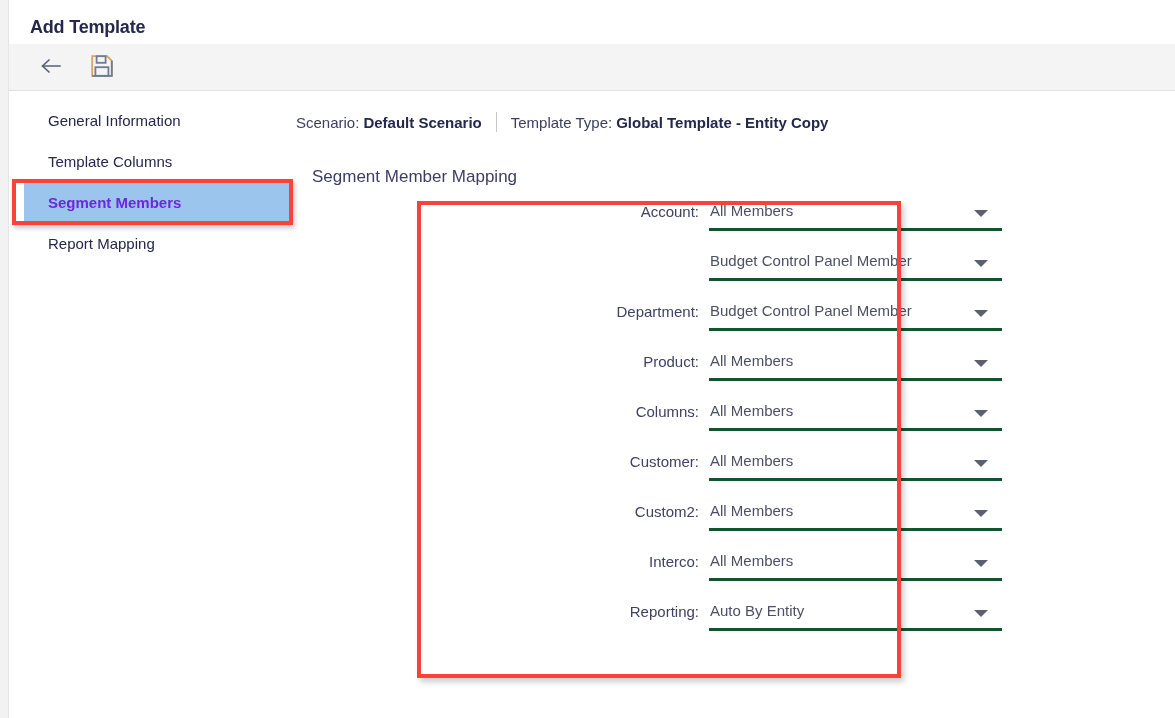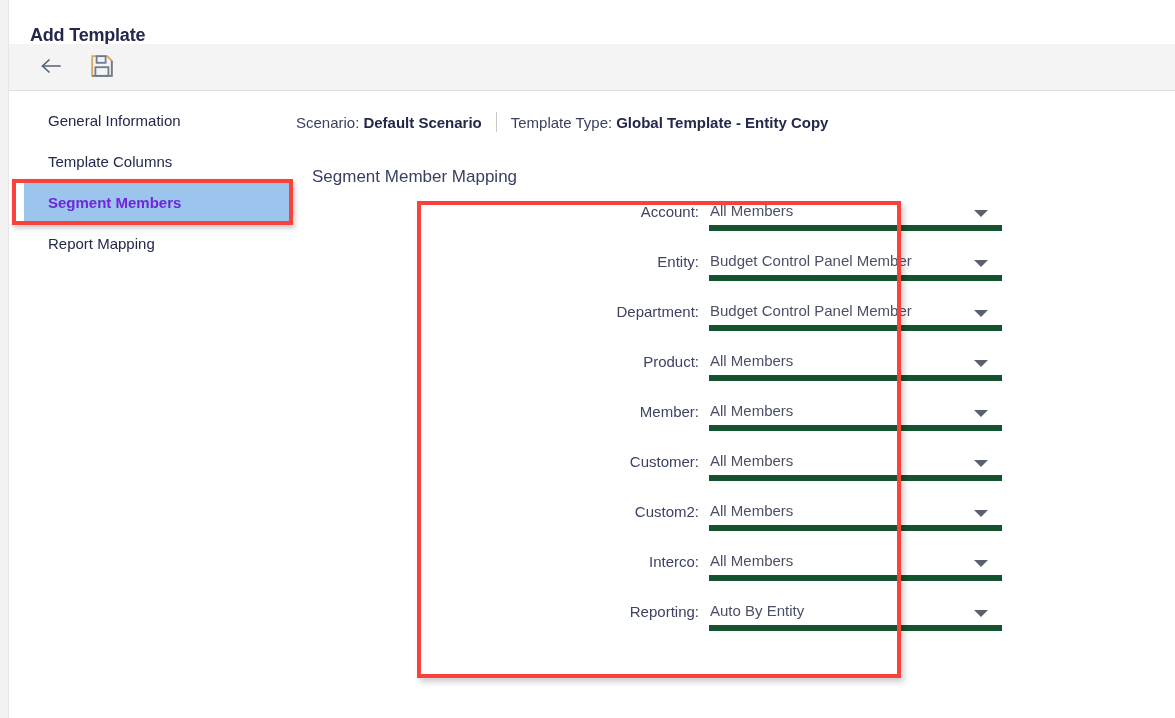--- a/index.html
+++ b/index.html
@@ -13,21 +13,21 @@
     width: 1175px;
     height: 718px;
     overflow: hidden;
     position: relative;
     color: #2c3154;
   }
 
   
   #titlebar {
     position: absolute;
-    left: 0; top: 16px;
+    left: 0; top: 8px;
     width: 1175px;
     height: 44px;
     background: #ffffff;
     border-bottom: 1px solid #e3e3e3;
   }
   #title-text {
     position: absolute;
     left: 30px;
     top: 9px;
     font-size: 18px;
@@ -173,21 +173,21 @@
     font-size: 15px;
     color: #3e4263;
     white-space: nowrap;
   }
   .field-control {
     position: absolute;
     left: 292px;
     top: 0;
     width: 293px;
     height: 30px;
-    border-bottom: 6px solid #14532d;
+    border-bottom: 3px solid #14532d;
     cursor: pointer;
   }
   .field-value {
     position: absolute;
     left: 1px;
     top: 1px;
     font-size: 15px;
     color: #4c5066;
     white-space: nowrap;
   }
@@ -276,21 +276,20 @@
 
     <div class="field-row" style="top:0px">
       <div class="field-label">Account:</div>
       <div class="field-control">
         <span class="field-value">All Members</span>
         <span class="caret"></span>
       </div>
     </div>
 
     <div class="field-row" style="top:50px">
-      <div class="field-label">Entity:</div>
       <div class="field-control">
         <span class="field-value">Budget Control Panel Member</span>
         <span class="caret"></span>
       </div>
     </div>
 
     <div class="field-row" style="top:100px">
       <div class="field-label">Department:</div>
       <div class="field-control">
         <span class="field-value">Budget Control Panel Member</span>
@@ -300,21 +299,21 @@
 
     <div class="field-row" style="top:150px">
       <div class="field-label">Product:</div>
       <div class="field-control">
         <span class="field-value">All Members</span>
         <span class="caret"></span>
       </div>
     </div>
 
     <div class="field-row" style="top:200px">
-      <div class="field-label">Member:</div>
+      <div class="field-label">Columns:</div>
       <div class="field-control">
         <span class="field-value">All Members</span>
         <span class="caret"></span>
       </div>
     </div>
 
     <div class="field-row" style="top:250px">
       <div class="field-label">Customer:</div>
       <div class="field-control">
         <span class="field-value">All Members</span>

